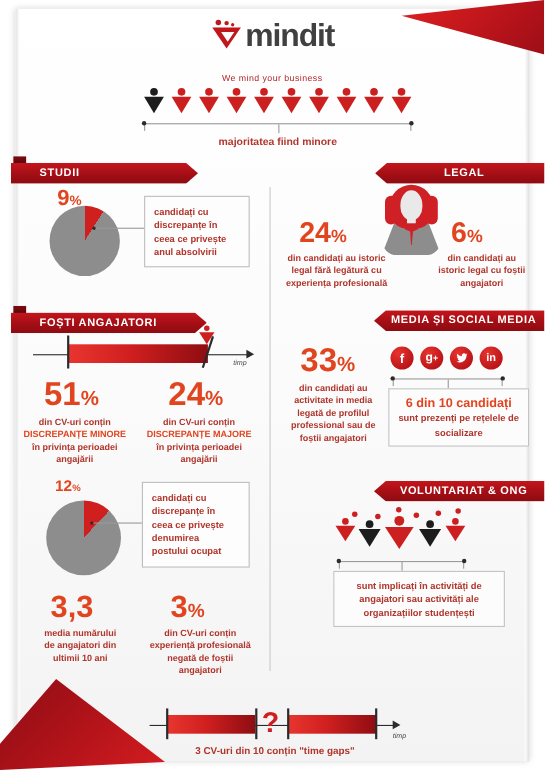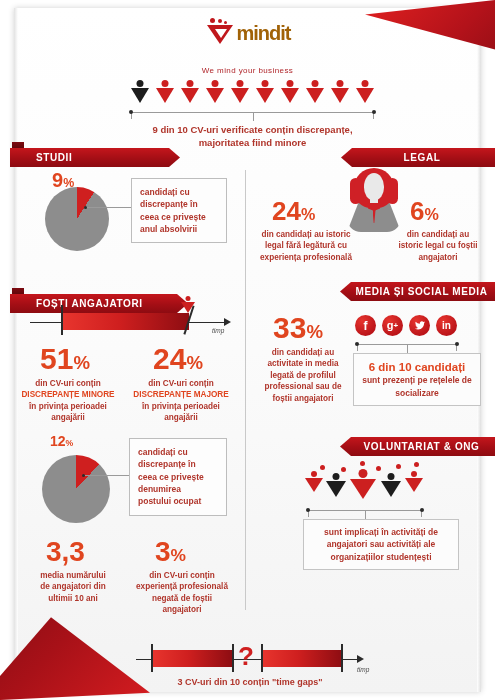--- a/index.html
+++ b/index.html
@@ -28,21 +28,21 @@
   .logo-wrap{position:absolute;left:0;right:0;top:18px;text-align:center;}
   .logo-row{display:inline-flex;align-items:center;justify-content:center;gap:2px;}
   .logo-mark{position:relative;width:30px;height:30px;}
   .logo-mark .tri{position:absolute;left:2px;top:7px;width:0;height:0;
      border-left:13px solid transparent;border-right:13px solid transparent;border-top:19px solid #c0171c;}
   .logo-mark .d1{position:absolute;left:5px;top:0px;width:5px;height:5px;border-radius:50%;background:#c0171c;}
   .logo-mark .d2{position:absolute;left:13px;top:1px;width:4px;height:4px;border-radius:50%;background:#c0171c;}
   .logo-mark .d3{position:absolute;left:19px;top:3px;width:3px;height:3px;border-radius:50%;background:#c0171c;}
   .logo-mark .inner{position:absolute;left:10px;top:11px;width:0;height:0;
      border-left:6px solid transparent;border-right:6px solid transparent;border-top:9px solid #ffffff;}
-  .logo-text{font-size:20px;font-weight:bold;color:#a16207;letter-spacing:-1px;line-height:1;}
+  .logo-text{font-size:29px;font-weight:bold;color:#404040;letter-spacing:-1px;line-height:1;}
   .logo-tag{margin-top:14px;font-size:8px;color:#b0262b;letter-spacing:.4px;}
 
   
   .top-people{position:absolute;left:130px;top:80px;width:245px;display:flex;justify-content:space-between;align-items:flex-start;}
   .person{position:relative;width:20px;height:26px;}
   .person .head{position:absolute;left:50%;top:0;transform:translateX(-50%);width:7px;height:7px;border-radius:50%;}
   .person .body{position:absolute;left:50%;top:8px;transform:translateX(-50%);width:0;height:0;
       border-left:9px solid transparent;border-right:9px solid transparent;border-top:15px solid #cc1f1f;}
   .person.red .head{background:#cc1f1f;}
   .person.red .body{border-top-color:#cc1f1f;}
@@ -192,21 +192,20 @@
         <span class="head"></span>
         <span class="body"></span>
       </span>
   </div>
   <div class="bracket" style="left:131px;top:112px;width:243px;">
       <span class="stem"></span>
     </div>
   <div class="bdot" style="left:129px;top:110px;"></div>
   <div class="bdot" style="left:372px;top:110px;"></div>
   <div class="caption" style="left:95px;top:124px;width:315px;">
-    <div>9 din 10 CV-uri verificate conțin discrepanțe,</div>
     <div>majoritatea fiind minore</div>
   </div>
 
   <div class="divider"></div>
 
   <div class="banner left" style="left:10px;top:148px;">
     <span class="fold" style="left:2px;"></span>
     <span class="body-b" style="width:134px;">
         <span>STUDII</span>
       </span>
@@ -255,21 +254,21 @@
 
   <div class="pct-big" style="left:410px;top:196px;font-size:26px;">
     <span>6</span><span class="unit">%</span>
   </div>
   <div class="stat-note" style="left:392px;top:229px;width:92px;">
     <div>din candidați au</div>
     <div>istoric legal cu foștii</div>
     <div>angajatori</div>
   </div>
 
-  <div class="banner left" style="left:10px;top:294px;align-items:flex-end;">
+  <div class="banner left" style="left:10px;top:284px;align-items:flex-end;">
     <span class="fold" style="left:2px;"></span>
     <span class="body-b" style="width:142px;">
         <span>FOȘTI ANGAJATORI</span>
       </span>
   </div>
 
   <div class="tl-axis" style="left:30px;top:322px;width:195px;"></div>
   <div class="tl-arrow" style="left:224px;top:318px;"></div>
   <div class="tl-bar" style="left:62px;top:313px;width:127px;height:17px;"></div>
   <div class="tl-tick" style="left:61px;top:305px;height:30px;"></div>

